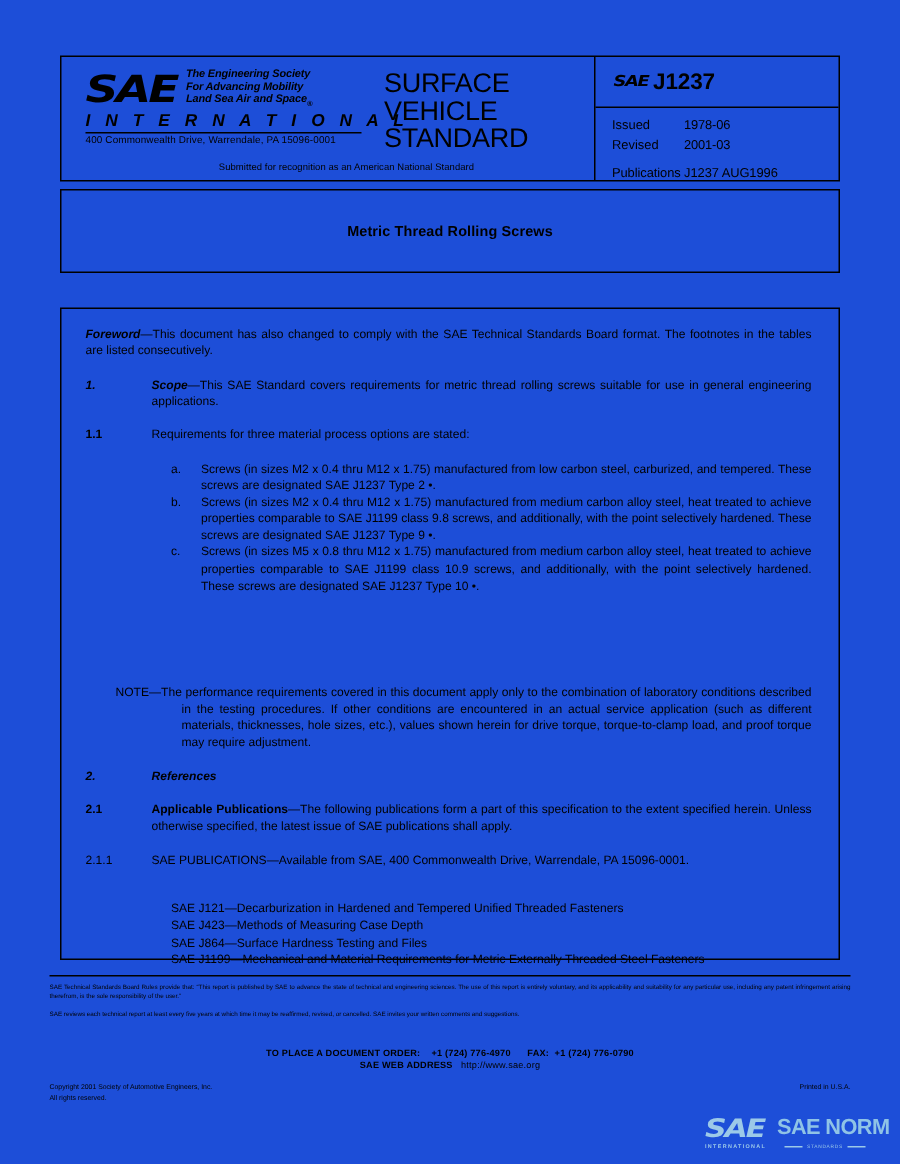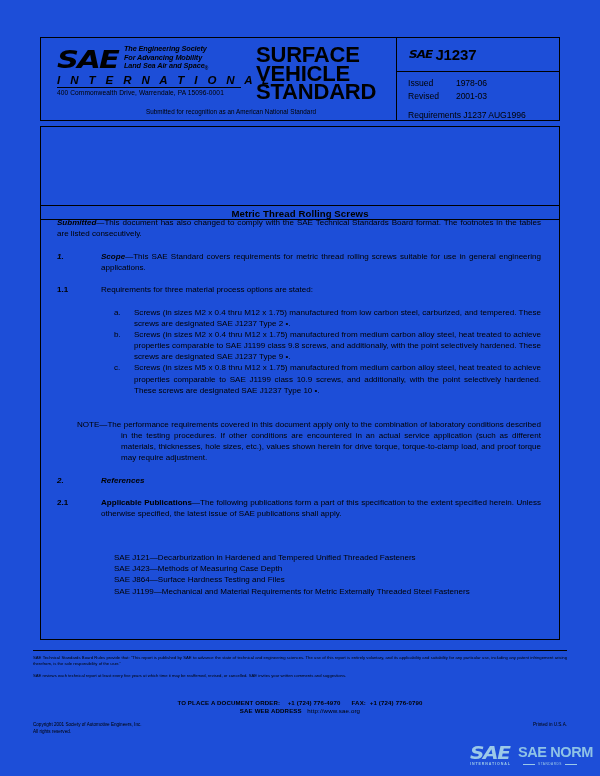--- a/index.html
+++ b/index.html
@@ -98,22 +98,22 @@
     letter-spacing: 0.1px;
     margin-top: 1.5px;
     white-space: nowrap;
   }
 
   .doctype {
     position: absolute;
     left: 215px;
     top: 8px;
     font-family: "Liberation Sans", sans-serif;
-    font-weight: 700;
-    font-size: 22px;
+    font-weight: 400;
+    font-size: 18px;
     line-height: 18.5px;
     letter-spacing: -0.2px;
   }
 
   .submitted {
     position: absolute;
     left: 0;
     right: 0;
     bottom: 5px;
     text-align: center;
@@ -175,25 +175,25 @@
     font-size: 8.6px;
     letter-spacing: -0.05px;
   }
 
   
   .titlebox {
     position: absolute;
     left: 40px;
     top: 126px;
     width: 520px;
-    height: 94px;
+    height: 56px;
     border: 1.5px solid #000;
     box-sizing: border-box;
     display: flex;
-    align-items: flex-end;
+    align-items: center;
     justify-content: center;
   }
   .titlebox .t {
     font-weight: 700;
     font-size: 9.6px;
     letter-spacing: 0.1px;
   }
 
   
   .bodybox {
@@ -221,21 +221,21 @@
   b.lead { font-weight: 700; }
   i.lead { font-weight: 700; font-style: italic; }
 
   .abc {
     display: flex;
     margin-left: 57px;
   }
   .abc .mk { width: 20px; flex-shrink: 0; }
   .abc .bd { flex: 1; text-align: justify; }
 
-  .noteblk { display: flex; margin-left: 20px; }
+  .noteblk { display: flex; margin-left: 20px; margin-top: 37px; }
   .note-body { flex: 1; text-align: justify; }
   .note-hang {
     padding-left: 44px;
     text-indent: -44px;
   }
 
   .pub-list {
     margin-left: 57px;
     margin-top: 21px;
     line-height: 11.3px;
@@ -389,33 +389,33 @@
       </div>
       <div class="hdr-r-bot">
         <div class="dates-row">
           <div class="dates-label">Issued</div>
           <div class="dates-val">1978-06</div>
         </div>
         <div class="dates-row">
           <div class="dates-label">Revised</div>
           <div class="dates-val">2001-03</div>
         </div>
-        <div class="supersede">Requirements J1237 AUG1996</div>
+        <div class="supersede">Publications J1237 AUG1996</div>
       </div>
     </div>
   </div>
 
   <div class="titlebox">
     <div class="t">Metric Thread Rolling Screws</div>
   </div>
 
   <div class="bodybox">
 
     <div class="blk">
-      <div class="txt-col p"><i class="lead">Submitted</i><span>—This document has also changed to comply with the SAE Technical Standards Board format.  The footnotes in the tables are listed consecutively.</span></div>
+      <div class="txt-col p"><i class="lead">Foreword</i><span>—This document has also changed to comply with the SAE Technical Standards Board format.  The footnotes in the tables are listed consecutively.</span></div>
     </div>
 
     <div class="gap-md"></div>
 
     <div class="blk">
       <div class="num-col it">1.</div>
       <div class="txt-col p"><i class="lead">Scope</i><span>—This SAE Standard covers requirements for metric thread rolling screws suitable for use in general engineering applications.</span></div>
     </div>
 
     <div class="gap-md"></div>
@@ -458,20 +458,24 @@
 
     <div class="gap-md"></div>
 
     <div class="blk">
       <div class="num-col">2.1</div>
       <div class="txt-col p"><b class="lead">Applicable Publications</b><span>—The following publications form a part of this specification to the extent specified herein.  Unless otherwise specified, the latest issue of SAE publications shall apply.</span></div>
     </div>
 
     <div class="gap-md"></div>
 
+    <div class="blk">
+      <div class="num-col" style="font-weight:400">2.1.1</div>
+      <div class="txt-col"><span class="smallcaps">SAE PUBLICATIONS</span><span>—Available from SAE, 400 Commonwealth Drive, Warrendale, PA  15096-0001.</span></div>
+    </div>
 
     <div class="pub-list">
       <div>SAE J121—Decarburization in Hardened and Tempered Unified Threaded Fasteners</div>
       <div>SAE J423—Methods of Measuring Case Depth</div>
       <div>SAE J864—Surface Hardness Testing and Files</div>
       <div>SAE J1199—Mechanical and Material Requirements for Metric Externally Threaded Steel Fasteners</div>
     </div>
   </div>
 
   <div class="foot-rule"></div>

